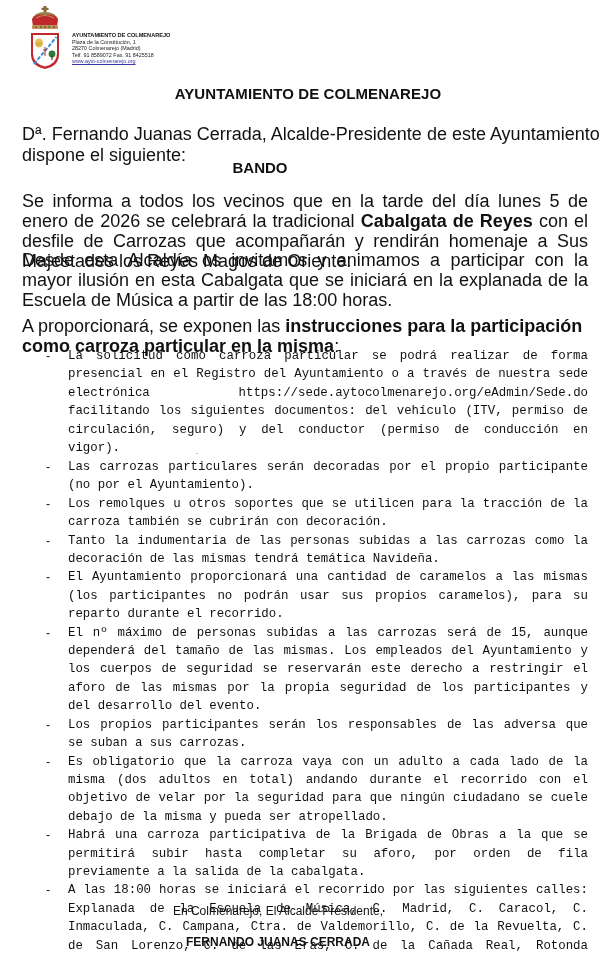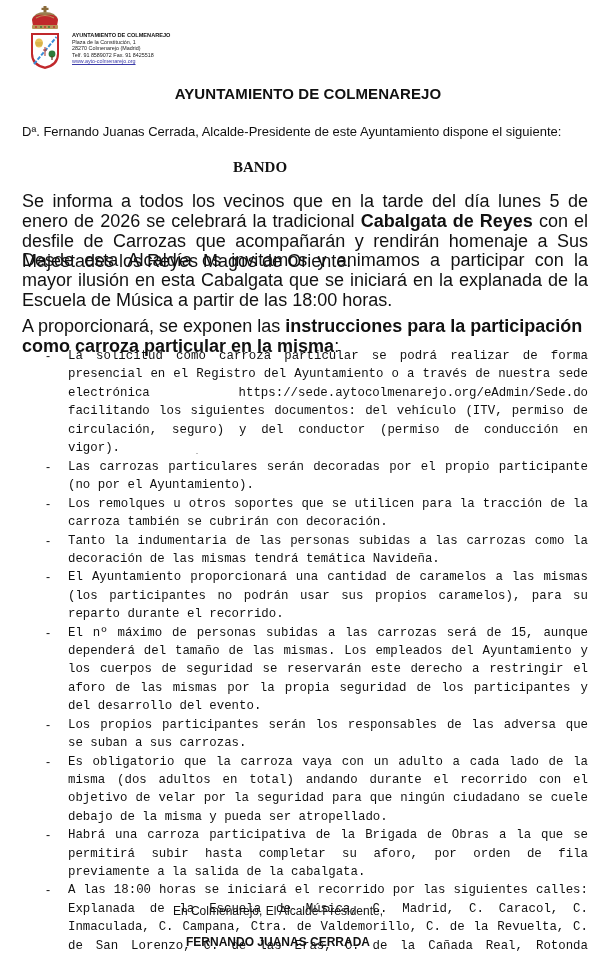--- a/index.html
+++ b/index.html
@@ -6,22 +6,22 @@
     html, body { width: 616px; height: 955px; background: #ffffff; overflow: hidden; }
     body { position: relative; font-family: "Liberation Sans", "DejaVu Sans", sans-serif; color: #111; }
 
     .header { position: absolute; left: 28px; top: 6px; height: 70px; width: 200px; }
     .logo { position: absolute; left: 0; top: 0; width: 34px; height: 64px; }
     .org-block { position: absolute; left: 44px; top: 26px; font-size: 5.4px; line-height: 6.6px; color: #222; }
     .org-name { font-weight: bold; font-size: 5.6px; color: #111; }
     .org-web { color: #3a3aa8; text-decoration: underline; }
 
     .main-title { position: absolute; left: 0; width: 616px; top: 85px; text-align: center; font-weight: bold; font-size: 15px; letter-spacing: 0.1px; }
-    .intro { position: absolute; left: 22px; top: 124px; font-size: 13px; }
-    .bando { position: absolute; left: 0; width: 520px; top: 159px; text-align: center; font-weight: bold; font-size: 15px; font-family: Liberation Serif, serif; }
+    .intro { position: absolute; left: 22px; top: 124px; font-size: 18px; }
+    .bando { position: absolute; left: 0; width: 520px; top: 159px; text-align: center; font-weight: bold; font-size: 15px; }
 
     .para { position: absolute; left: 22px; width: 566px; font-size: 18px; line-height: 20px; text-align: justify; }
     .p1 { top: 191px; }
     .p2 { top: 250px; }
     .p3 { top: 316px; text-align: left; }
 
     .list { position: absolute; left: 22px; width: 566px; font-size: 12.4px; line-height: 18.4px; }
     .item { position: relative; padding-left: 46px; text-align: justify; }
     .item .dash { position: absolute; left: 24px; top: 0; }
     .item .txt { display: block; font-family: Liberation Mono, monospace; }

